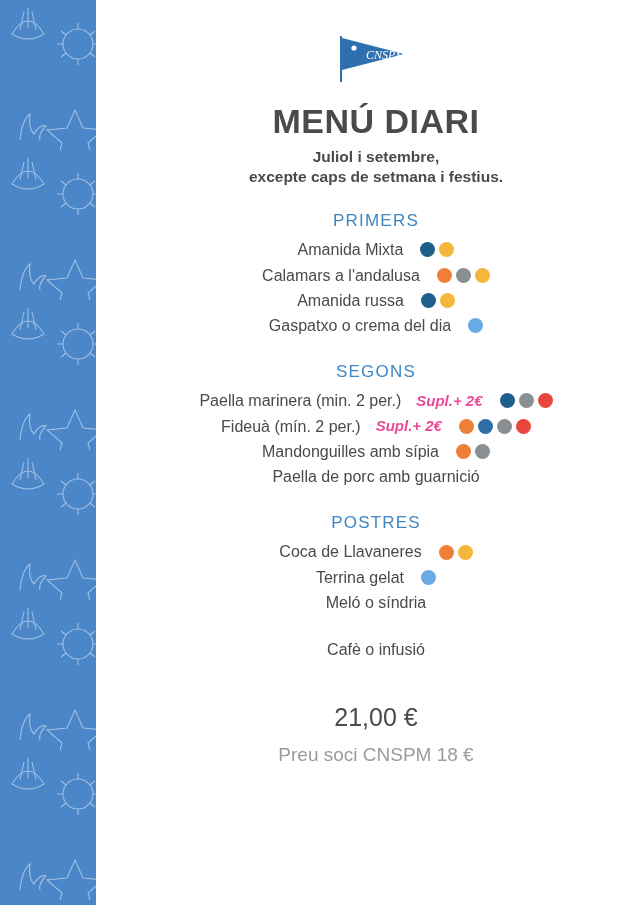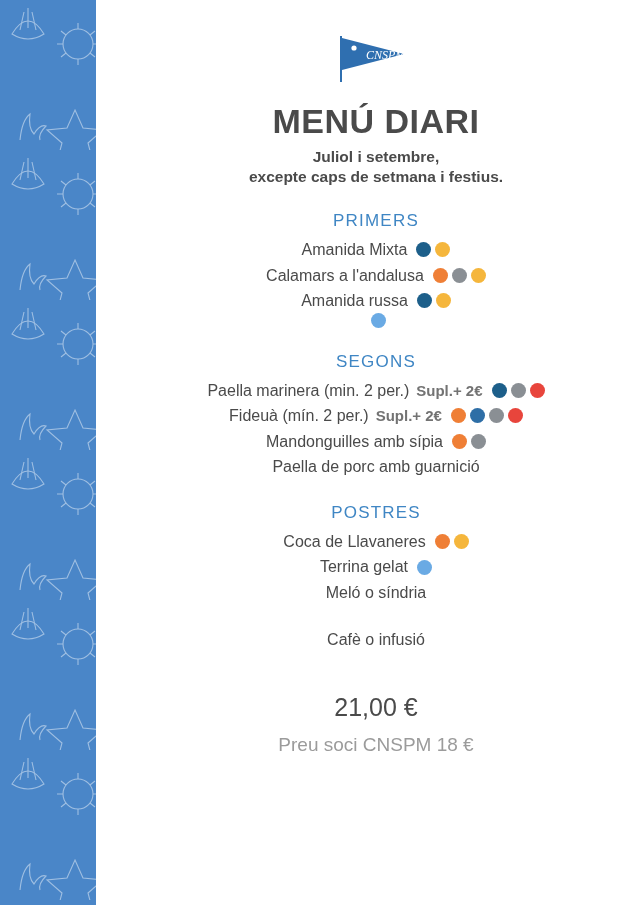--- a/index.html
+++ b/index.html
@@ -75,27 +75,28 @@
     margin-bottom: 6px;
   }
   .item {
     font-size: 16px;
     color: #4a4a4a;
     line-height: 1.58;
     white-space: nowrap;
     display: flex;
     align-items: center;
     justify-content: center;
-    gap: 4px;
+    gap: 12px;
   }
   .item .txt { display: inline-block; }
   .supl {
+    font-style: italic;
     font-weight: bold;
     font-size: 15px;
-    color: #737373;
+    color: #ec4899;
     margin-left: 3px;
   }
   .dots {
     display: inline-flex;
     align-items: center;
     gap: 4px;
     margin-left: 5px;
   }
   .dot {
     width: 15px;
@@ -179,20 +180,21 @@
               </span>
             </div>
             <div class="item">
               <span class="txt">Amanida russa</span>
               <span class="dots">
                 <span class="dot" style="background: rgb(29, 95, 138);"></span>
                 <span class="dot" style="background: rgb(245, 182, 60);"></span>
               </span>
             </div>
             <div class="item">
+              <span class="txt">Gaspatxo o crema del dia</span>
               <span class="dots">
                 <span class="dot" style="background: rgb(106, 170, 228);"></span>
               </span>
             </div>
           </div>
           <div class="section">
             <div class="section-title">SEGONS</div>
             <div class="item">
               <span class="txt">Paella marinera (min. 2 per.)</span>
               <span class="supl">Supl.+ 2€</span>

